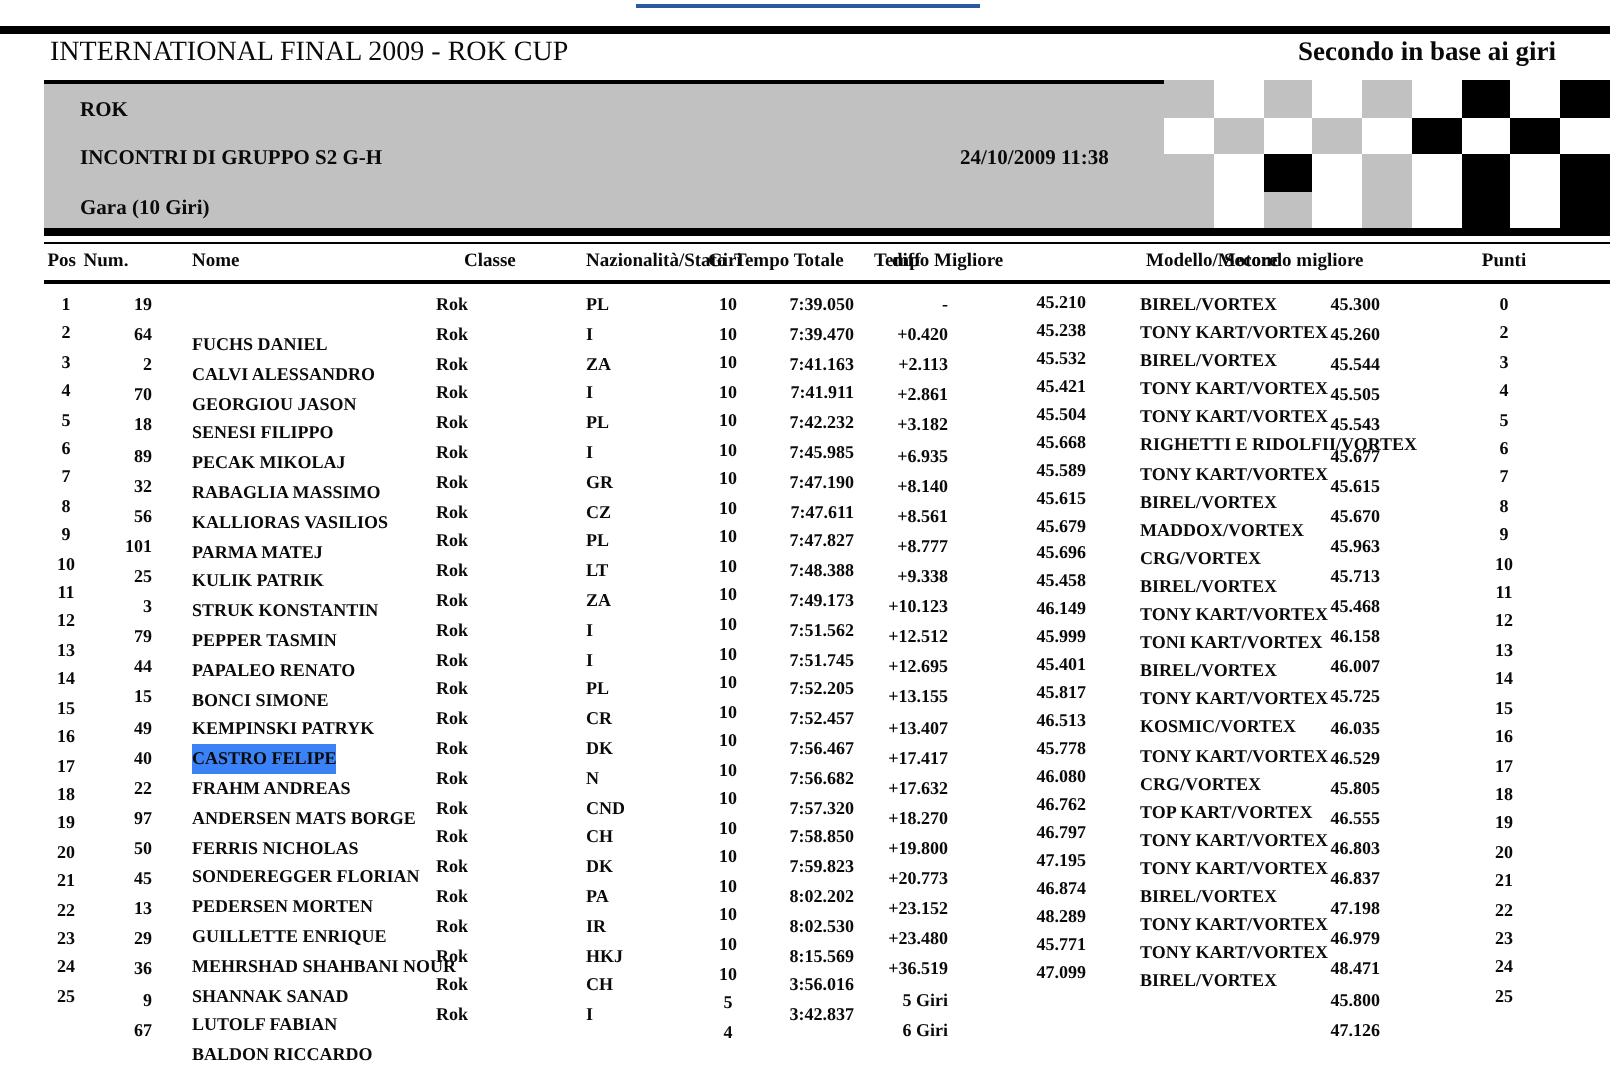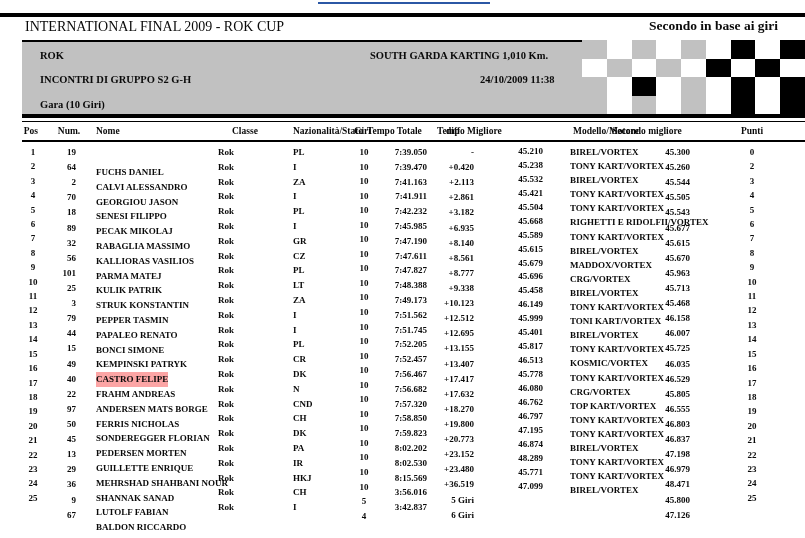--- a/index.html
+++ b/index.html
@@ -28,21 +28,21 @@
   #band-group{left:18px;top:32px;}
   #band-datetime{left:458px;top:32px;}
   #band-race{left:18px;top:57px;}
   
   #flag{left:582px;top:40px;width:223px;height:74px;display:grid;
         grid-template-columns:repeat(9,1fr);grid-template-rows:repeat(4,1fr);}
   #flag div{width:100%;height:100%;}
   
   .th{position:absolute;top:126px;font-size:9.5px;font-weight:bold;white-space:nowrap;}
   #th-pos{left:12px;width:26px;text-align:right;}
-  #th-num{left:52px;width:34px;text-align:center;}
+  #th-num{left:36px;width:34px;text-align:center;}
   #th-nome{left:96px;}
   #th-classe{left:218px;padding-left:14px;}
   #th-naz{left:293px;}
   #th-giri{left:354px;}
   #th-tempo{left:367px;}
   #th-tmigliore{left:437px;}
   #th-diff{left:446px;}
   #th-modello{left:573px;}
   #th-secondo{left:612px;}
   #th-punti{left:734px;width:36px;text-align:center;}
@@ -54,34 +54,33 @@
   #col-nome{left:96px;width:175px;margin-top:20px;--lh:14.8px;}
   #col-classe{left:218px;width:40px;--lh:14.8px;}
   #col-naz{left:293px;width:40px;--lh:14.8px;}
   #col-giri{left:350px;width:28px;text-align:center;--lh:14.55px;}
   #col-tempo{left:355px;width:72px;text-align:right;--lh:14.8px;}
   #col-distacco{left:402px;width:72px;text-align:right;--lh:15.12px;}
   #col-tmigliore{left:471px;width:72px;text-align:right;--lh:13.95px;}
   #col-modello{left:570px;width:180px;--lh:14.1px;}
   #col-secondo{left:618px;width:72px;text-align:right;--lh:15.12px;}
   #col-punti{left:736px;width:32px;text-align:center;--lh:14.42px;}
-  .hl{background:#fca5a5;display:inline-block;}
+  .hl{background:#3b82f6;display:inline-block;}
 </style>
 </head>
 <body>
 
 <div class="abs" id="top-blue-line"></div>
 <div class="abs rule" id="rule-top"></div>
 
 <div class="abs" id="page-title">INTERNATIONAL FINAL 2009 - ROK CUP</div>
 <div class="abs" id="sort-label">Secondo in base ai giri</div>
 
 <div class="abs" id="info-band">
   <div class="band-text" id="band-class">ROK</div>
-  <div class="band-text" id="band-track">SOUTH GARDA KARTING 1,010 Km.</div>
   <div class="band-text" id="band-group">INCONTRI DI GRUPPO S2 G-H</div>
   <div class="band-text" id="band-datetime">24/10/2009 11:38</div>
   <div class="band-text" id="band-race">Gara (10 Giri)</div>
 </div>
 <div class="abs" id="flag">
     <div style="background: rgb(193, 193, 193);"></div>
     <div style="background: rgb(255, 255, 255);"></div>
     <div style="background: rgb(193, 193, 193);"></div>
     <div style="background: rgb(255, 255, 255);"></div>
     <div style="background: rgb(193, 193, 193);"></div>

